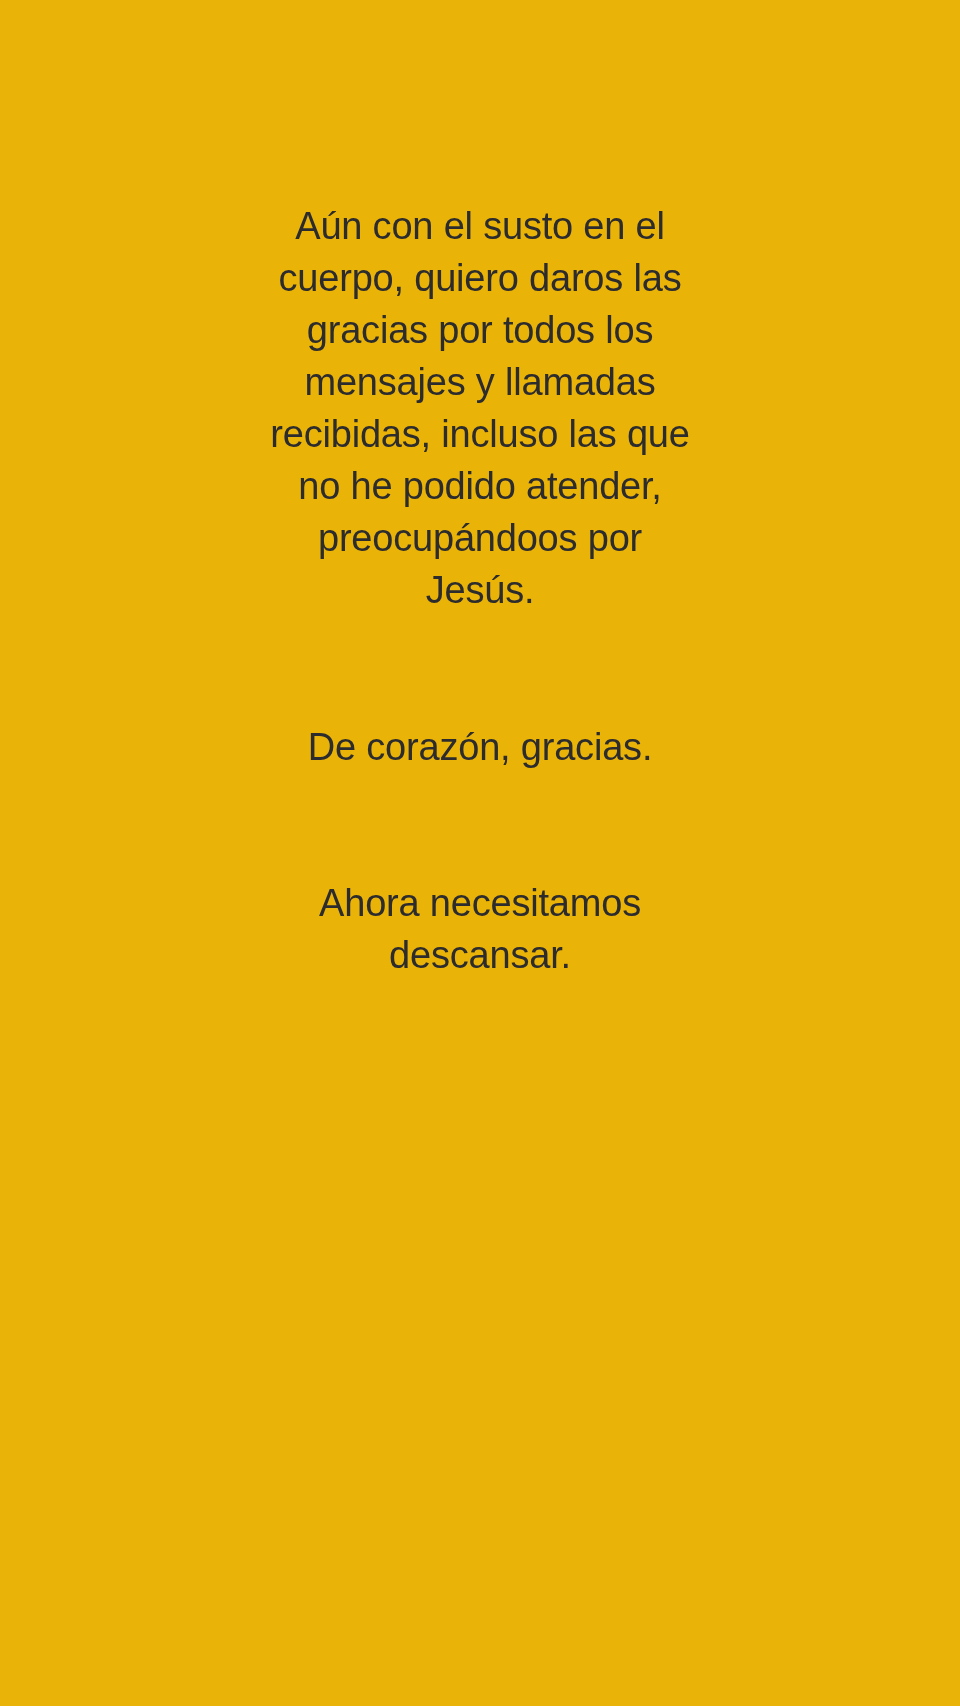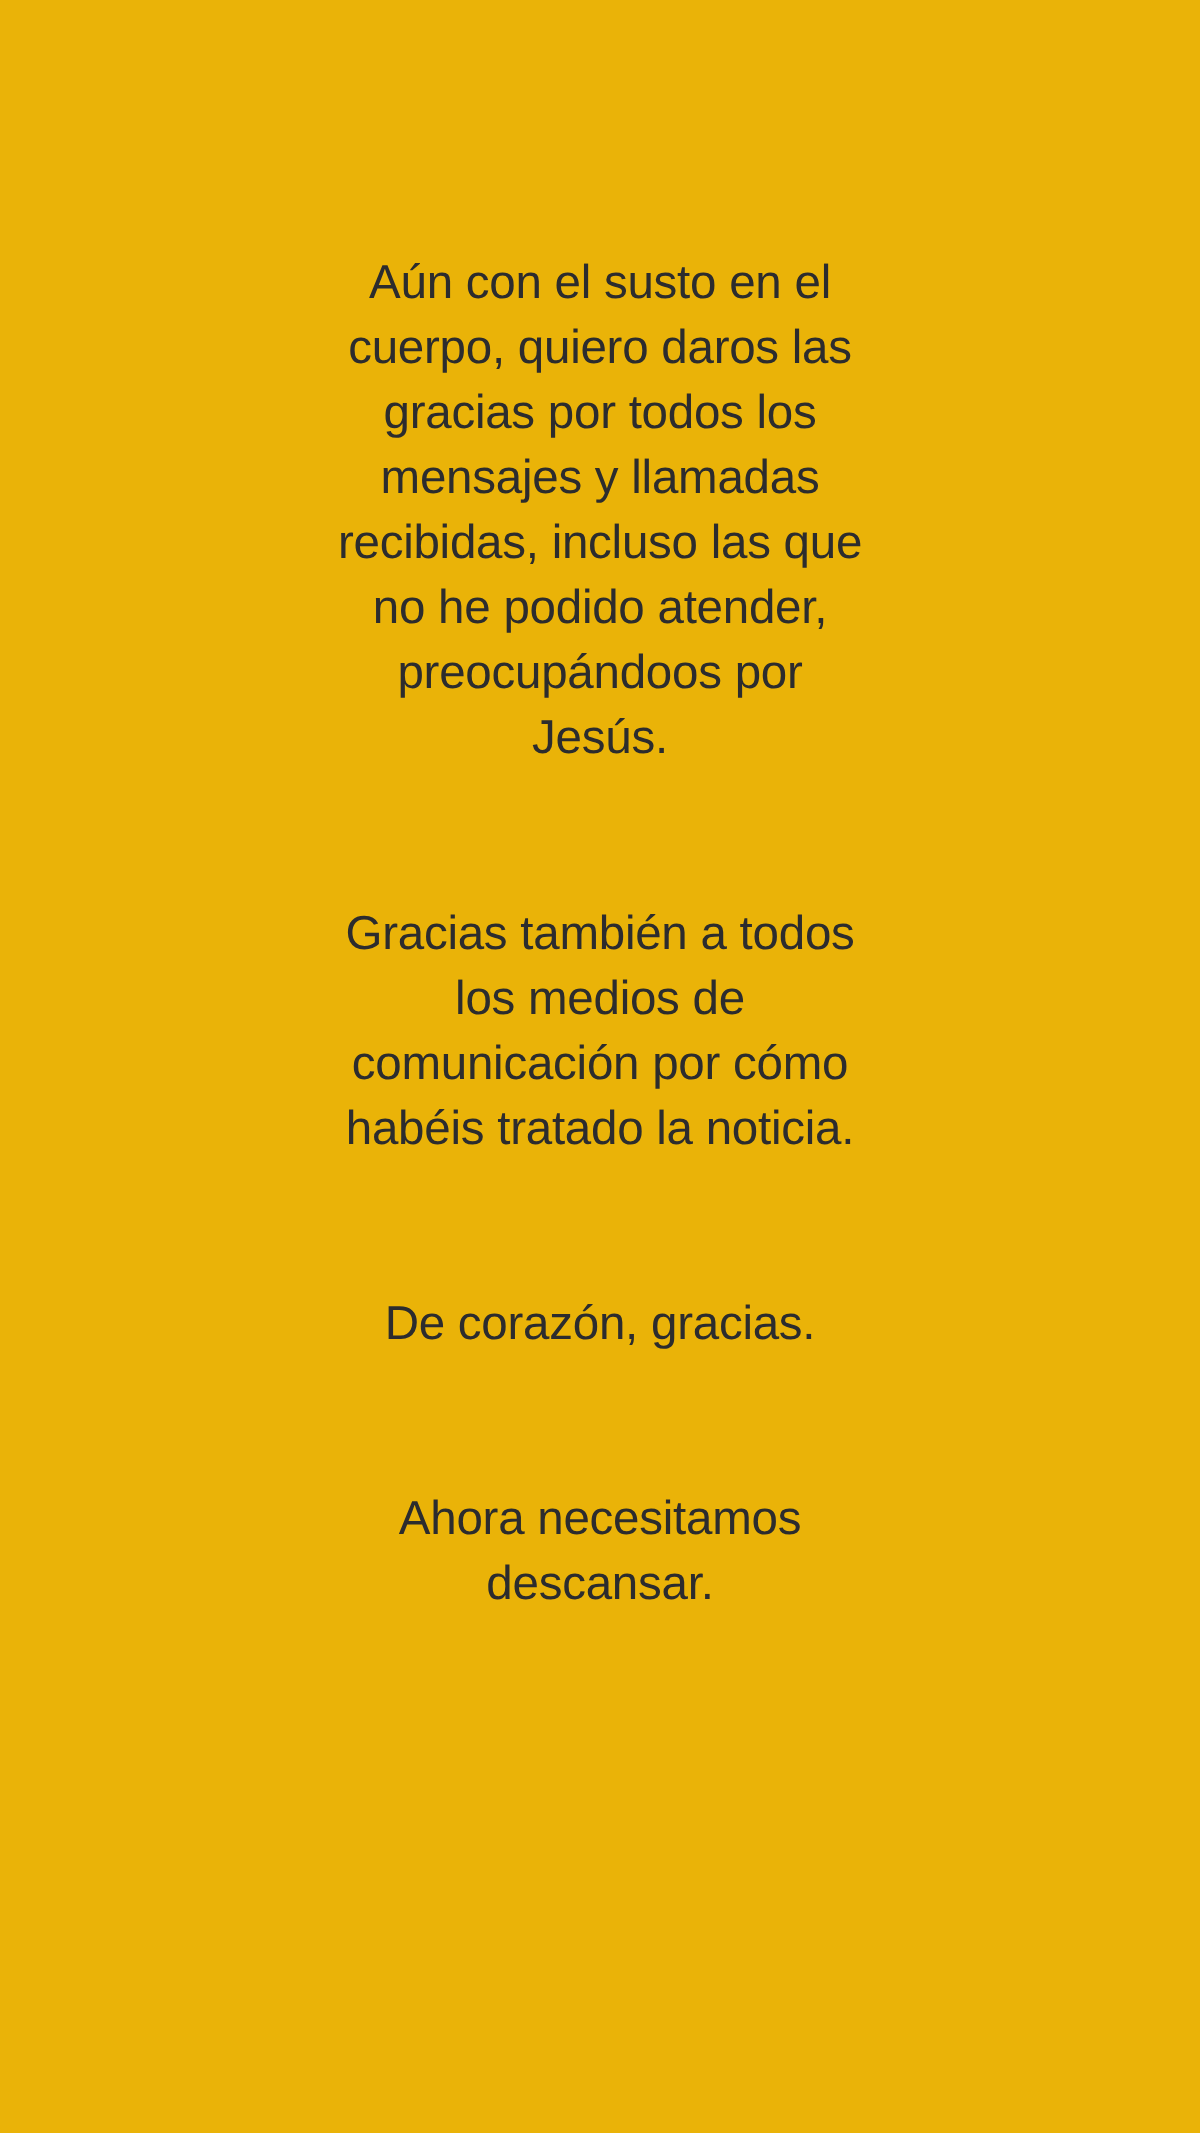--- a/index.html
+++ b/index.html
@@ -41,19 +41,18 @@
     margin: 0;
     padding: 0;
   }
 </style>
 </head>
 <body style="background: rgb(239, 239, 239);">
 
 <div class="story-canvas" style="background: #eab308;">
   <div class="text-block" style="color: rgb(44, 44, 46);">
     <p class="paragraph">Aún con el susto en el cuerpo, quiero daros las gracias por todos los mensajes y llamadas recibidas, incluso las que no he podido atender, preocupándoos por Jesús.</p>
-    <p class="paragraph">Gracias también a todos los medios de comunicación por cómo habéis tratado la noticia.</p>
     <p class="paragraph">De corazón, gracias.</p>
     <p class="paragraph">Ahora necesitamos descansar.</p>
     
     
   </div>
 </div>
 
 </body></html>

